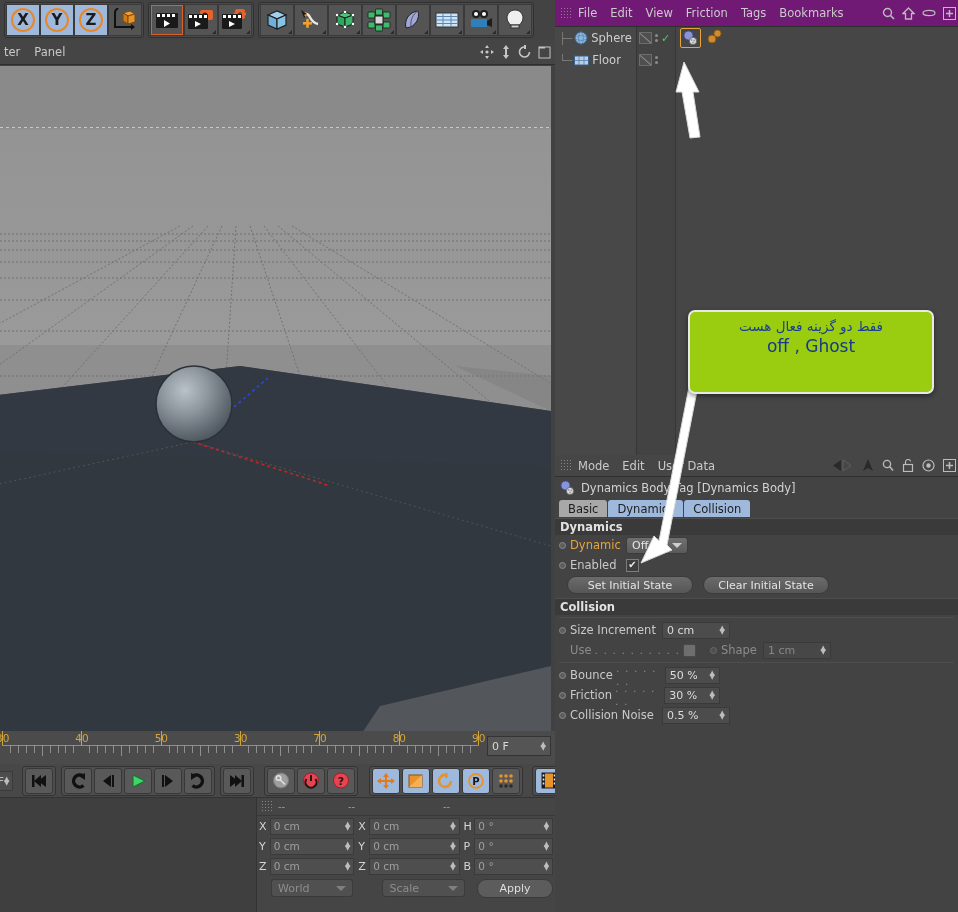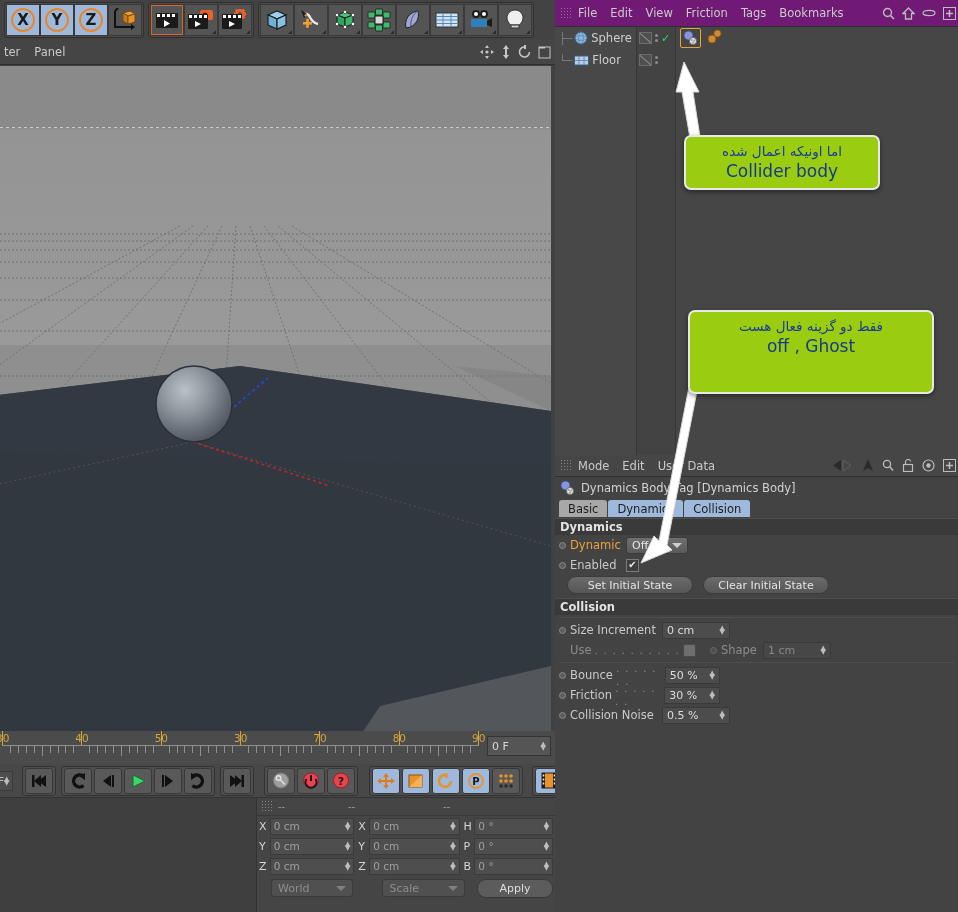--- a/index.html
+++ b/index.html
@@ -1107,23 +1107,19 @@
     </div>
   </div>
 
   <svg class="arrow-svg" width="958" height="912">
 
     <polygon points="684,62 676,92 682,92 690,138 700,137 693,92 699,92" fill="#ffffff" stroke="#d8d8d8" stroke-width="1"></polygon>
 
     <polygon points="641,563 654,536 659,541 702,320 710,324 667,545 672,550" fill="#ffffff" stroke="#d8d8d8" stroke-width="1"></polygon>
   </svg>
 
-  <div class="note" style="left:684px; top:135px; width:196px; height:55px;">
-    <div class="fa">اما اونیکه اعمال شده</div>
-    <div class="en">Collider body</div>
-  </div>
 
   <div class="note" style="left:688px; top:310px; width:246px; height:84px;">
     <div class="fa">فقط دو گزینه فعال هست</div>
     <div class="en">off , Ghost</div>
   </div>
 
 </div>
 
 </body></html>

